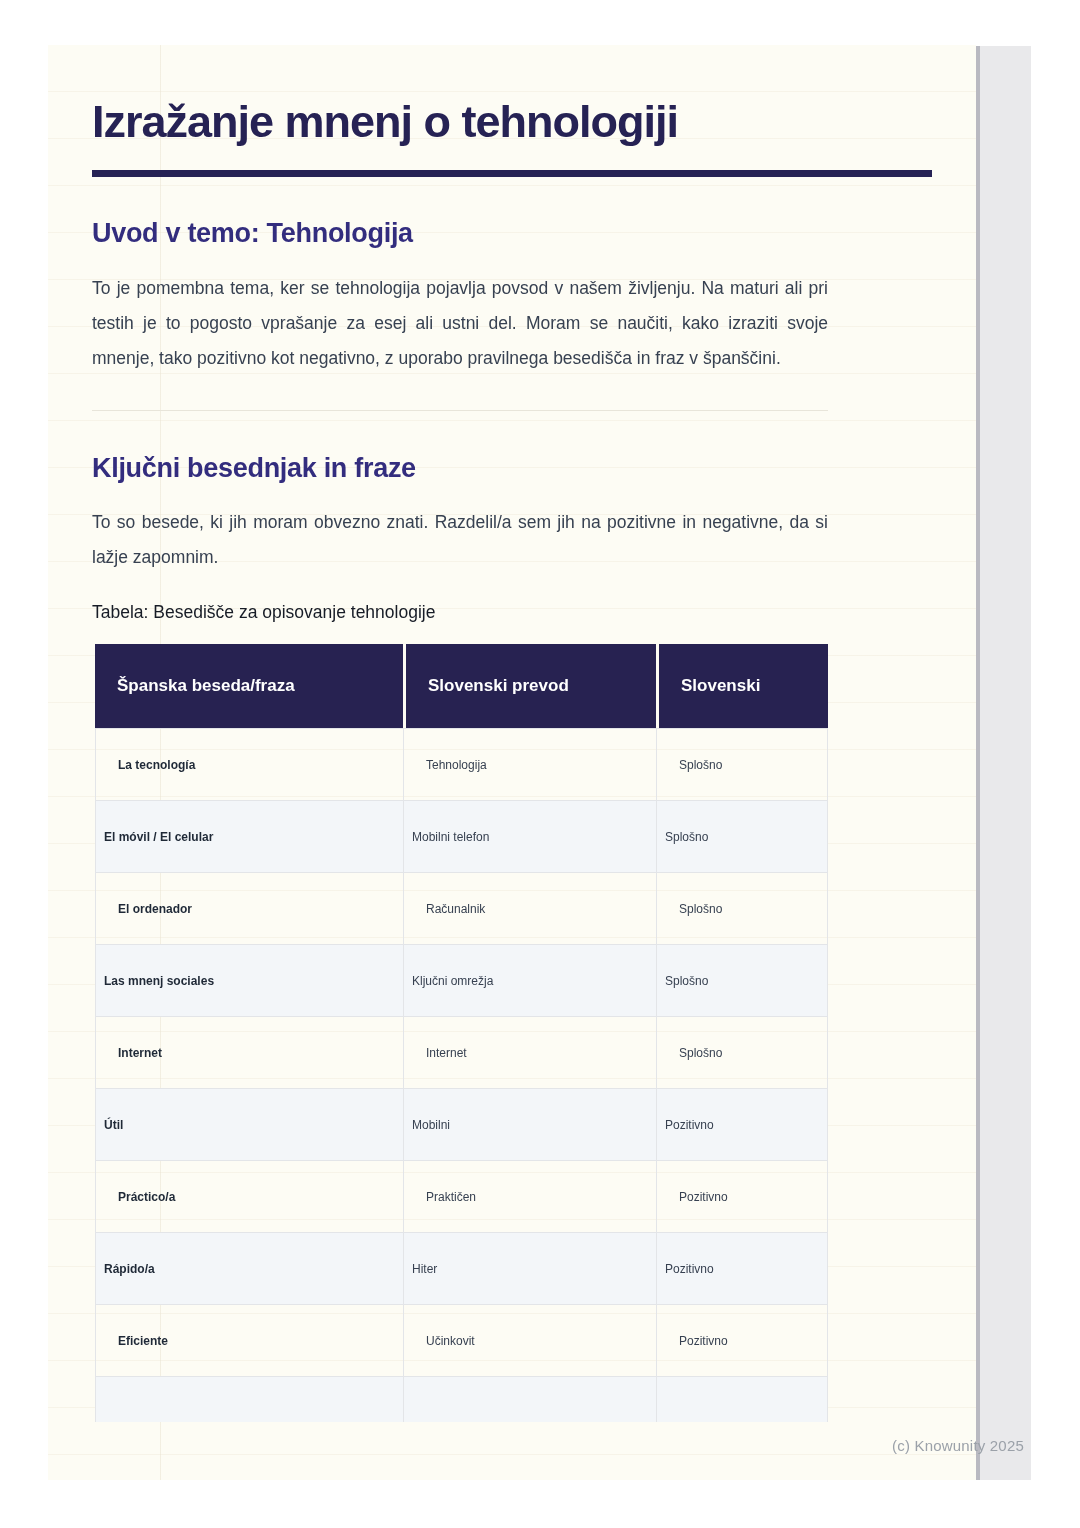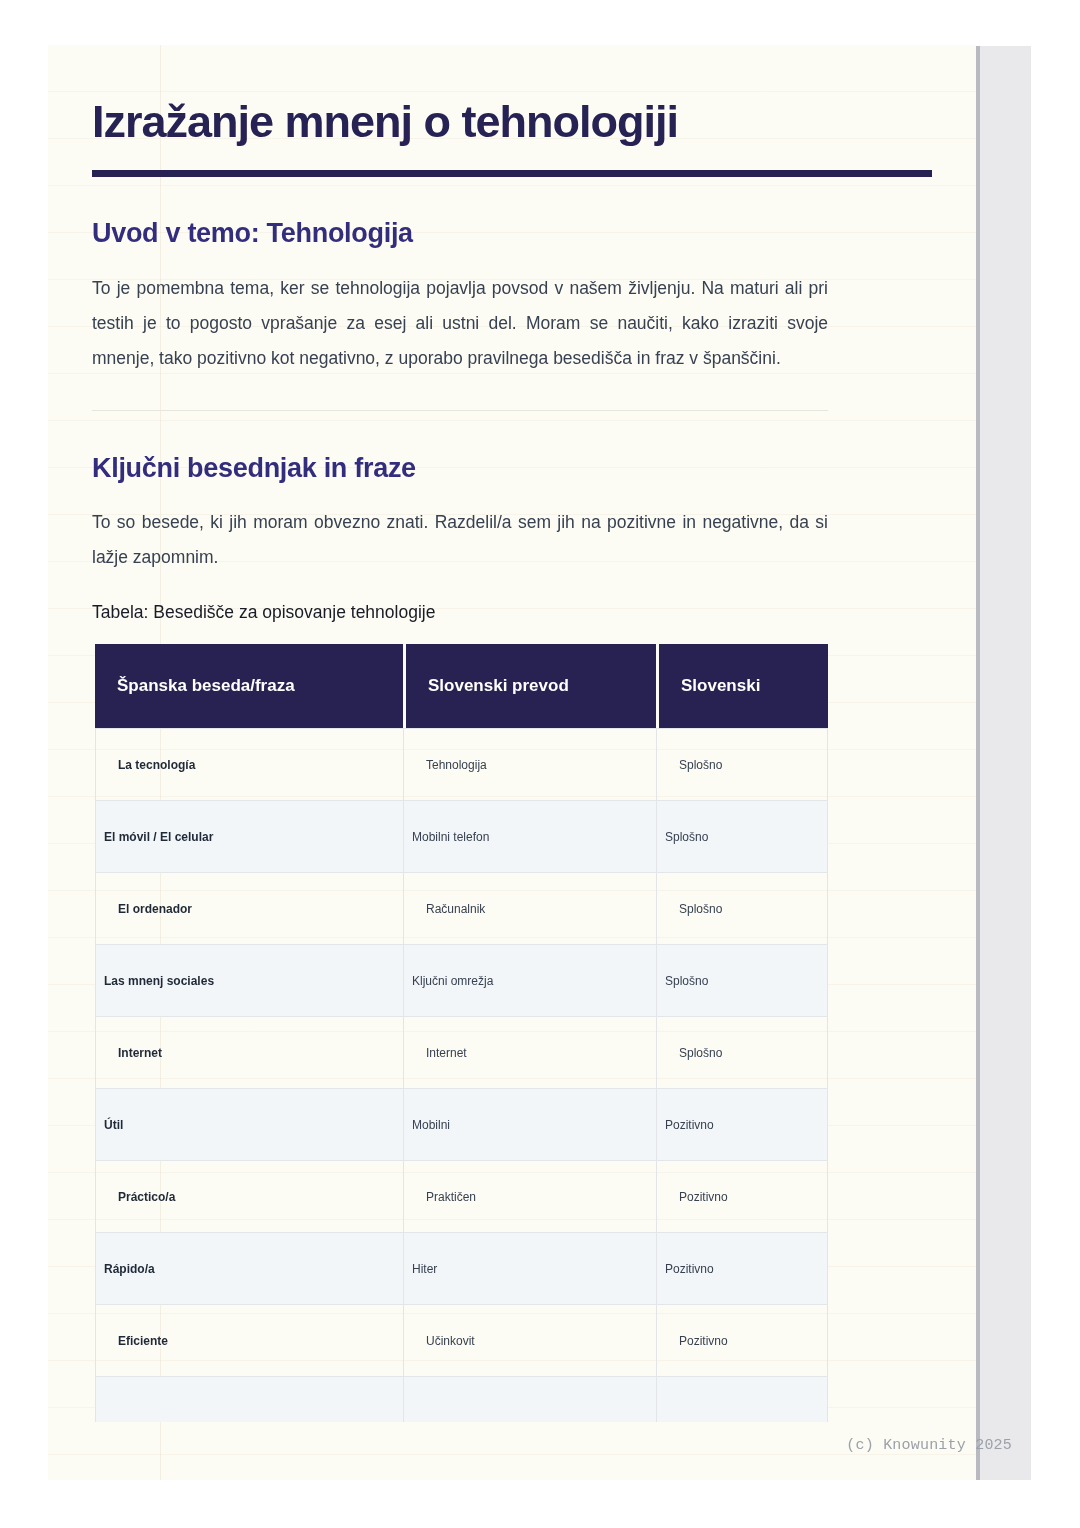--- a/index.html
+++ b/index.html
@@ -87,23 +87,23 @@
     vertical-align: middle;
     border-top: 1px solid #e3e5e8;
   }
   table.vocab td + td { border-left: 1px solid #e3e5e8; }
   table.vocab td:first-child { border-left: 1px solid #e3e5e8; font-weight: 700; color: #1f2937; }
   table.vocab td:last-child { border-right: 1px solid #e3e5e8; }
   table.vocab tr.alt td { background: #f3f6f9; padding-left: 8px; }
   table.vocab tr.partial td { height: 46px; }
 
   .watermark {
-    position: absolute; right: 68px; top: 1437px;
+    position: absolute; right: 56px; top: 1437px;
     font-size: 15px; color: #9ba1a9;
-    z-index: 5; letter-spacing: 0.2px; font-family: Liberation Mono, monospace;
+    z-index: 5; letter-spacing: 0.2px;
   }
 </style>
 </head>
 <body>
 
 <div class="page">
   <div class="content">
 
     <h1 class="doc-title">Izražanje mnenj o tehnologiji</h1>
     <div class="title-rule"></div>

